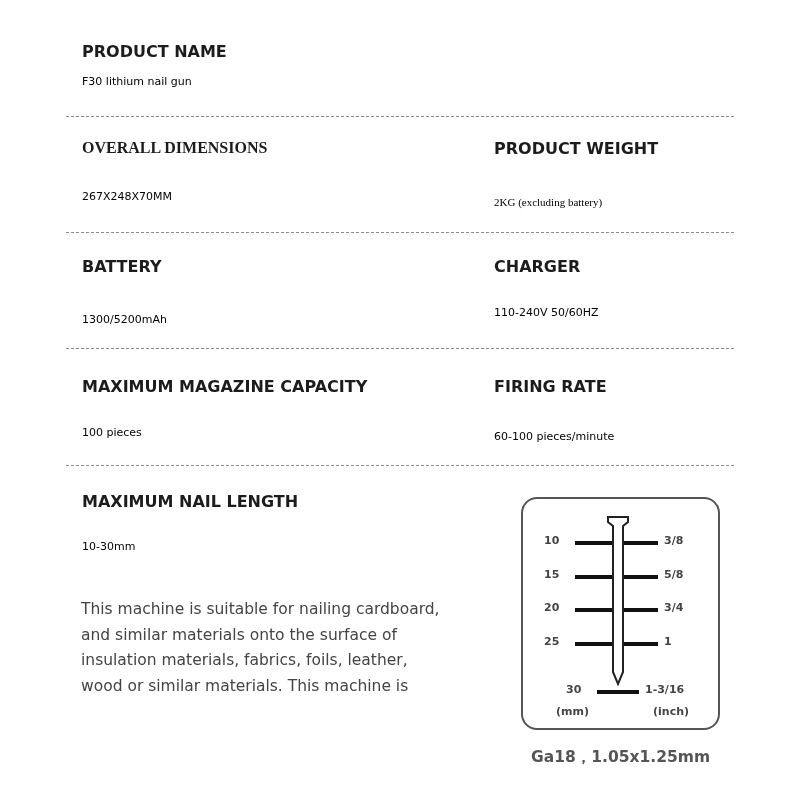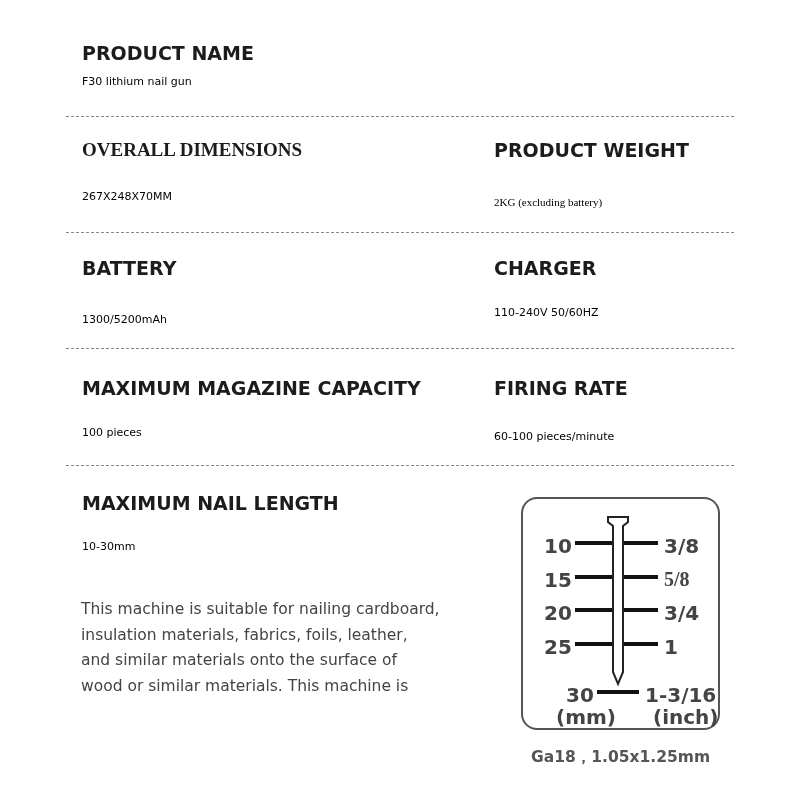--- a/index.html
+++ b/index.html
@@ -1,24 +1,24 @@
 <!DOCTYPE html>
 <html><head>
   <meta charset="utf-8">
   <style>
     html, body { margin: 0; padding: 0; background: #ffffff; }
     body { width: 800px; height: 800px; position: relative; overflow: hidden; font-family: "Liberation Sans", "DejaVu Sans", sans-serif; color: #1a1a1a; }
     .abs { position: absolute; }
-    .label { font-family: "DejaVu Sans", sans-serif; font-weight: bold; font-size: 19px; color: #1c1c1c; letter-spacing: 0px; white-space: nowrap; }
+    .label { font-family: "DejaVu Sans", sans-serif; font-weight: bold; font-size: 16px; color: #1c1c1c; letter-spacing: 0px; white-space: nowrap; }
     .value { font-family: "DejaVu Sans", sans-serif; font-size: 11px; color: #000000; white-space: nowrap; }
     .divider { position: absolute; left: 66px; width: 668px; height: 0; border-top: 1.5px dashed #8a8a8a; }
     .desc { font-family: "DejaVu Sans", sans-serif; font-size: 15.5px; line-height: 25.5px; color: #444; width: 400px; }
     .desc div { white-space: nowrap; }
     .gauge-box { position: absolute; left: 521px; top: 497px; width: 199px; height: 233px; border: 2.5px solid #555; border-radius: 16px; box-sizing: border-box; }
-    .g-txt { position: absolute; font-family: "DejaVu Sans", sans-serif; font-size: 20px; color: #444; font-weight: bold; white-space: nowrap; }
+    .g-txt { position: absolute; font-family: "DejaVu Sans", sans-serif; font-size: 11px; color: #444; font-weight: bold; white-space: nowrap; }
     .gauge-caption { position: absolute; font-family: "DejaVu Sans", sans-serif; font-size: 15.5px; font-weight: bold; color: #555; white-space: nowrap; }
   </style>
 </head>
 <body>
 
 <div class="abs label" style="left:82px; top:42px;">PRODUCT NAME</div>
 <div class="abs value" style="left:82px; top:75px;">F30 lithium nail gun</div>
 <div class="divider" style="top:116px;"></div>
 
 <div class="abs label" style="left:82px; top:139px;font-family:Liberation Serif, serif;">OVERALL DIMENSIONS</div>
@@ -37,22 +37,22 @@
 <div class="abs value" style="left:82px; top:426px;">100 pieces</div>
 <div class="abs label" style="left:494px; top:377px;">FIRING RATE</div>
 <div class="abs value" style="left:494px; top:430px;">60-100 pieces/minute</div>
 <div class="divider" style="top:465px;"></div>
 
 <div class="abs label" style="left:82px; top:492px;">MAXIMUM NAIL LENGTH</div>
 <div class="abs value" style="left:82px; top:540px;">10-30mm</div>
 
 <div class="abs desc" style="left:81px; top:597px;">
   <div>This machine is suitable for nailing cardboard,</div>
+  <div>and similar materials onto the surface of</div>
   <div> insulation materials, fabrics, foils, leather,</div>
-  <div>and similar materials onto the surface of</div>
   <div>wood or similar materials. This machine is</div>
 </div>
 
 <div class="gauge-box"></div>
 
 <svg class="abs" style="left:521px; top:497px;" width="199" height="233">
 
   <g stroke="#111" stroke-width="4">
     <line x1="54" y1="46" x2="137" y2="46"></line>
     <line x1="54" y1="80" x2="137" y2="80"></line>
@@ -60,21 +60,21 @@
     <line x1="54" y1="147" x2="137" y2="147"></line>
     <line x1="76" y1="195" x2="118" y2="195"></line>
   </g>
 
   <path d="M 87 20 L 107 20 L 107 25 L 102 29 L 102 175 L 97 187 L 92 175 L 92 29 L 87 25 Z" fill="#ffffff" stroke="#222" stroke-width="2"></path>
 </svg>
 
 <div class="g-txt" style="left:544px; top:534px;">10</div>
 <div class="g-txt" style="left:664px; top:534px;">3/8</div>
 <div class="g-txt" style="left:544px; top:568px;">15</div>
-<div class="g-txt" style="left:664px; top:568px;font-family:Liberation Serif, serif;">5/8</div>
+<div class="g-txt" style="left:664px; top:568px;">5/8</div>
 <div class="g-txt" style="left:544px; top:601px;">20</div>
 <div class="g-txt" style="left:664px; top:601px;">3/4</div>
 <div class="g-txt" style="left:544px; top:635px;">25</div>
 <div class="g-txt" style="left:664px; top:635px;">1</div>
 <div class="g-txt" style="left:566px; top:683px;">30</div>
 <div class="g-txt" style="left:645px; top:683px;">1-3/16</div>
 <div class="g-txt" style="left:556px; top:705px;">(mm)</div>
 <div class="g-txt" style="left:653px; top:705px;">(inch)</div>
 
 <div class="gauge-caption" style="left:531px; top:747px;">Ga18，1.05x1.25mm</div>

